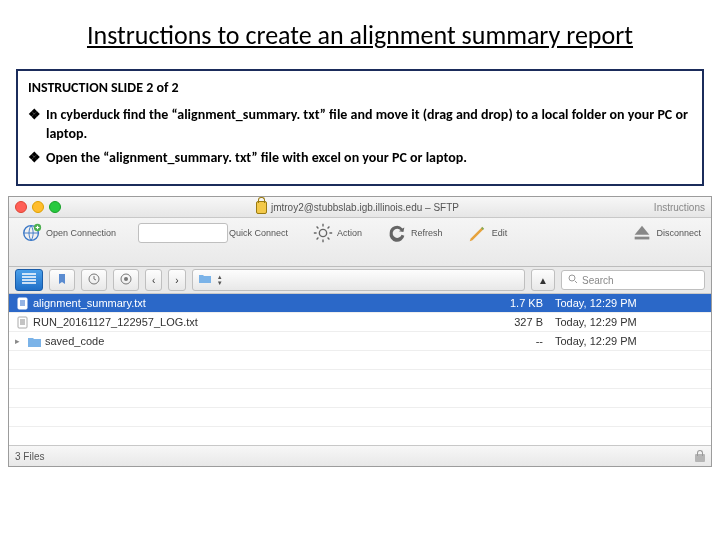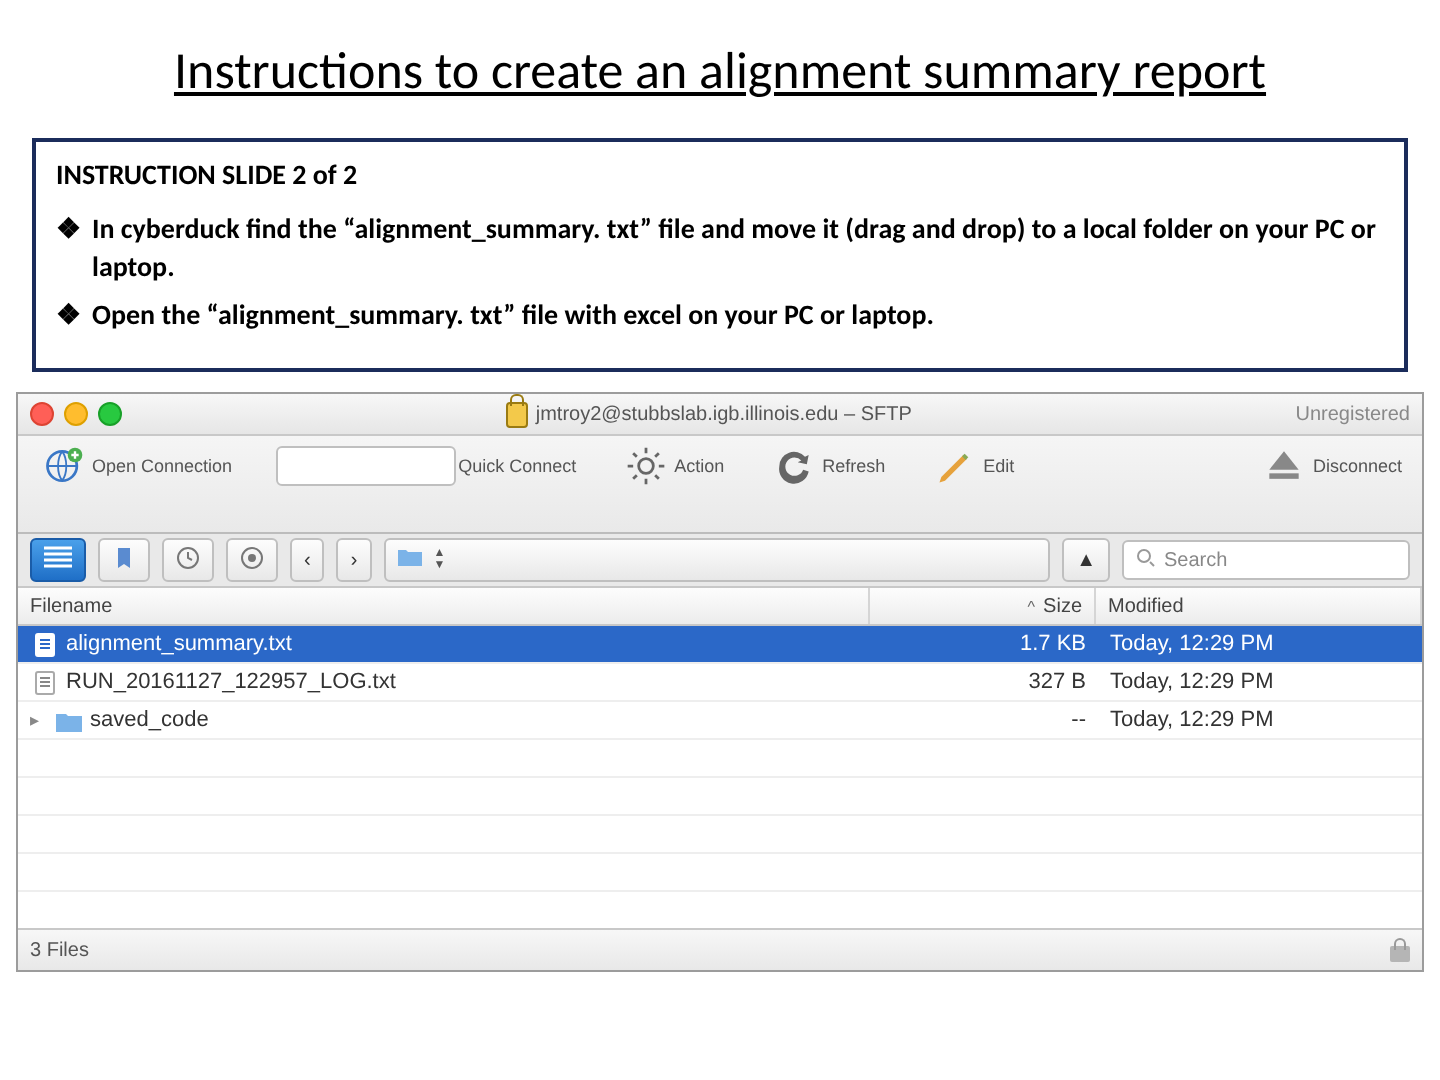--- a/index.html
+++ b/index.html
@@ -77,21 +77,21 @@
     <div class="titlebar">
       <div class="tl">
         <div class="dot red"></div>
         <div class="dot yel"></div>
         <div class="dot grn"></div>
       </div>
       <div class="tb-center">
         <span class="lock"></span>
         <span>jmtroy2@stubbslab.igb.illinois.edu – SFTP</span>
       </div>
-      <span class="tb-right">Unregistered</span>
+      <span class="tb-right">Instructions</span>
     </div>
 
     <div class="toolbar">
       <div class="tbtn">
         <span class="ic">
           <svg viewBox="0 0 24 24">
               <circle cx="11" cy="12" r="8" fill="none" stroke="#3a77c6" stroke-width="1.5"></circle>
               <path d="M3 12h16M11 4c3 4 3 12 0 16M11 4c-3 4-3 12 0 16" fill="none" stroke="#3a77c6" stroke-width="1"></path>
               <circle cx="18" cy="6" r="4" fill="#4caf50"></circle>
               <path d="M18 4v4M16 6h4" stroke="#fff" stroke-width="1.3"></path>
@@ -182,28 +182,20 @@
         </div>
       <div class="search">
         <span><svg width="10" height="10" viewBox="0 0 10 10">
               <circle cx="4" cy="4" r="3" fill="none" stroke="#999"></circle>
               <path d="M7 7l2 2" stroke="#999"></path>
             </svg></span>
         <span>Search</span>
       </div>
     </div>
 
-    <div class="cols">
-      <div class="col fn">Filename</div>
-      <div class="col sz">
-          <span class="sorticon">^</span>
-          <span>Size</span>
-        </div>
-      <div class="col md">Modified</div>
-    </div>
 
     <div class="rows">
       <div class="row sel">
         <div class="c fn">
             <span class="fi">
               <svg viewBox="0 0 13 13">
                 <rect x="2" y="1" width="9" height="11" rx="1" fill="#fff" stroke="#fff"></rect>
                 <path d="M4 4h5M4 6h5M4 8h5" stroke="#2b68c8"></path>
               </svg>
             </span>

